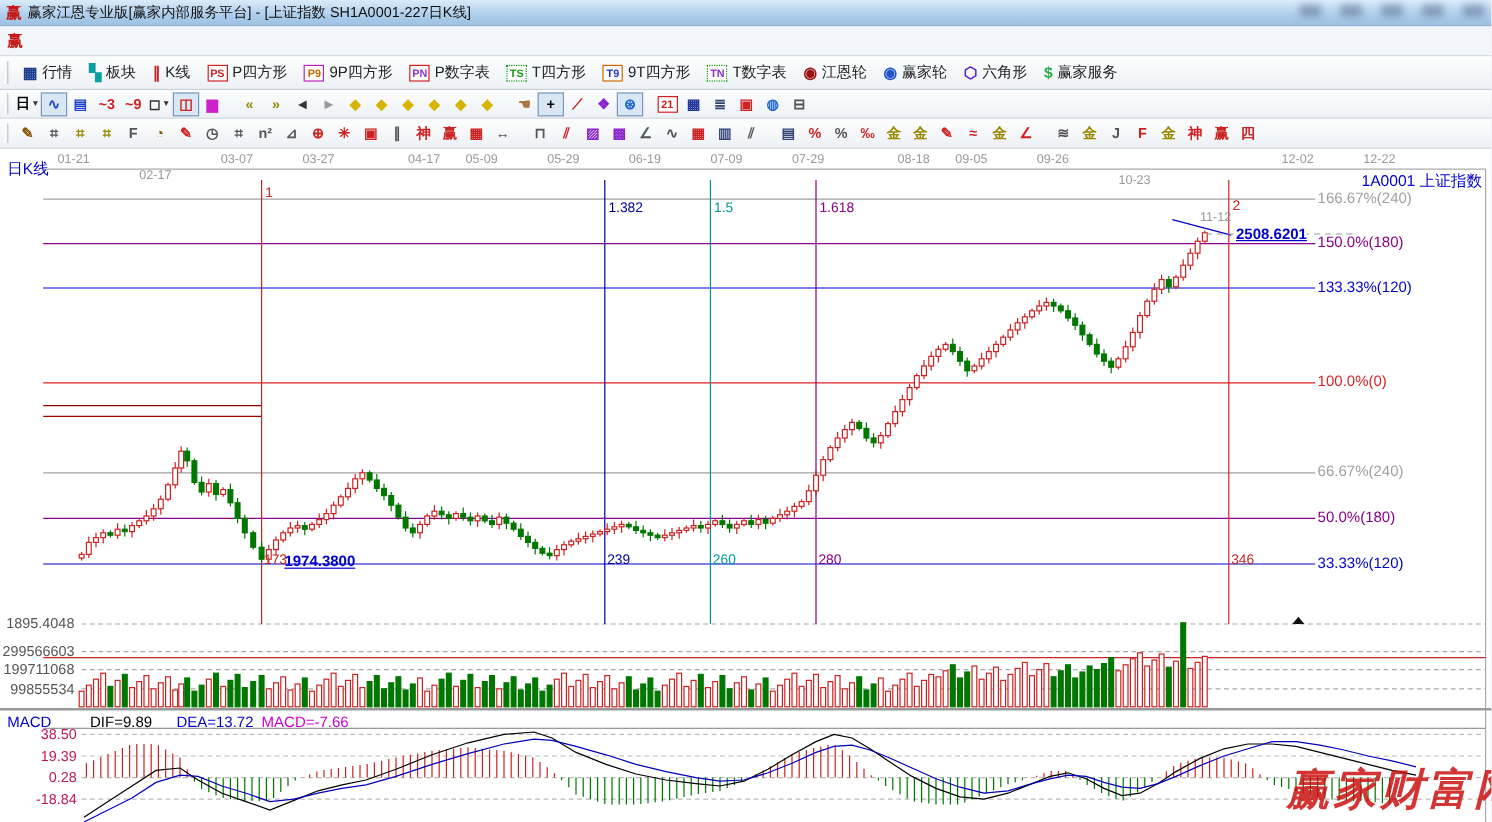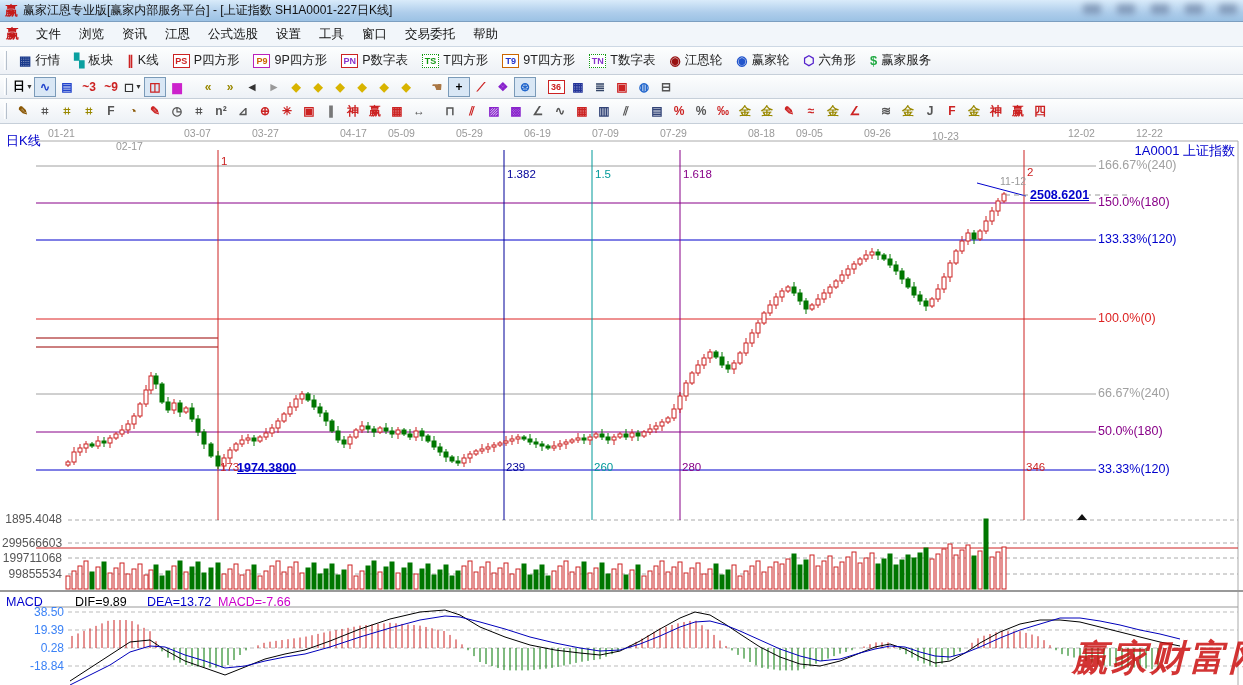--- a/index.html
+++ b/index.html
@@ -37,21 +37,21 @@
   
   #chart{position:absolute;left:0;top:124px;width:1243px;height:561px;background:#fff;}
   #chartsvg{position:absolute;left:0;top:0;}
   .abs{position:absolute;white-space:nowrap;}
   .date-label{font-size:10.5px;color:#999;width:40px;text-align:left;}
   .rlabel{font-size:12.5px;}
   .lscale{font-size:12px;color:#555;width:60px;text-align:right;}
   .vtop{font-size:11.5px;}
   .vbot{font-size:11.5px;}
   .bluetag{color:#0000cc;font-weight:bold;font-size:12.5px;text-decoration:underline;}
-  .macdscale{font-size:12px;color:#3b82f6;width:62px;text-align:right;}
+  .macdscale{font-size:12px;color:#be185d;width:62px;text-align:right;}
   .watermark{font-family:"Liberation Serif",serif;font-style:italic;font-weight:bold;
     font-size:36px;color:#cc1111;opacity:.85;letter-spacing:3px;}
   .tri{width:0;height:0;border-left:5px solid transparent;border-right:5px solid transparent;
     border-bottom:6px solid #111;}
 </style>
 </head>
 <body>
 
 <div id="app">
 
@@ -62,32 +62,20 @@
       <div class="blob"></div>
       <div class="blob"></div>
       <div class="blob"></div>
       <div class="blob"></div>
       <div class="blob"></div>
     </div>
   </div>
 
   <div class="menubar">
     <span class="logo">赢</span>
-    <div id="menu-items" style="display:flex;">
-        <span class="menu-item">文件</span>
-        <span class="menu-item">浏览</span>
-        <span class="menu-item">资讯</span>
-        <span class="menu-item">江恩</span>
-        <span class="menu-item">公式选股</span>
-        <span class="menu-item">设置</span>
-        <span class="menu-item">工具</span>
-        <span class="menu-item">窗口</span>
-        <span class="menu-item">交易委托</span>
-        <span class="menu-item">帮助</span>
-      </div>
   </div>
 
   <div class="tb tb1">
     <div class="grip"></div>
     <div id="tb1-items" style="display:flex;align-items:center;">
         <div class="tb1-item">
           <span class="glyph" style="color: rgb(26, 58, 140);">▦</span>
           <span>行情</span>
         </div>
         <div class="tb1-item">
@@ -212,21 +200,21 @@
           <span style="color: rgb(204, 34, 34);">⟋</span>
         </div>
         <div class="tb-icon">
           <span style="color: rgb(136, 34, 204);">❖</span>
         </div>
         <div class="tb-icon sel">
           <span style="color: rgb(34, 102, 204);">⊛</span>
         </div>
         <div class="sep"></div>
         <div class="tb-icon">
-          <span class="chip" style="border: 1px solid rgb(204, 34, 34); color: rgb(204, 34, 34);">36</span>
+          <span class="chip" style="border: 1px solid rgb(204, 34, 34); color: rgb(204, 34, 34);">21</span>
         </div>
         <div class="tb-icon">
           <span style="color: rgb(34, 51, 153);">▦</span>
         </div>
         <div class="tb-icon">
           <span style="color: rgb(51, 68, 102);">≣</span>
         </div>
         <div class="tb-icon">
           <span style="color: rgb(204, 34, 34);">▣</span>
         </div>
@@ -1080,21 +1068,21 @@
         <div class="abs date-label" style="left: 252px; top: 3px;">03-27</div>
         <div class="abs date-label" style="left: 320px; top: 3px; margin-left: 20px;">04-17</div>
         <div class="abs date-label" style="left: 388px; top: 3px;">05-09</div>
         <div class="abs date-label" style="left: 456px; top: 3px;">05-29</div>
         <div class="abs date-label" style="left: 524px; top: 3px;">06-19</div>
         <div class="abs date-label" style="left: 592px; top: 3px;">07-09</div>
         <div class="abs date-label" style="left: 660px; top: 3px;">07-29</div>
         <div class="abs date-label" style="left: 728px; top: 3px; margin-left: 20px;">08-18</div>
         <div class="abs date-label" style="left: 796px; top: 3px;">09-05</div>
         <div class="abs date-label" style="left: 864px; top: 3px;">09-26</div>
-        <div class="abs date-label" style="left: 932px; top: 6px;">10-23</div>
+        <div class="abs date-label" style="left: 932px; top: 20px;">10-23</div>
         <div class="abs date-label" style="left: 1000px; top: 3px; margin-top: 48px;">11-12</div>
         <div class="abs date-label" style="left: 1068px; top: 3px;">12-02</div>
         <div class="abs date-label" style="left: 1136px; top: 3px;">12-22</div>
       </div>
     <div id="overlay-labels">
         <div class="abs rlabel" style="left: 1098px; top: 34px; color: rgb(160, 160, 160);">166.67%(240)</div>
         <div class="abs rlabel" style="left: 1098px; top: 71px; color: rgb(136, 0, 136);">150.0%(180)</div>
         <div class="abs rlabel" style="left: 1098px; top: 108px; color: rgb(0, 0, 204);">133.33%(120)</div>
         <div class="abs rlabel" style="left: 1098px; top: 187px; color: rgb(221, 34, 34);">100.0%(0)</div>
         <div class="abs rlabel" style="left: 1098px; top: 262px; color: rgb(160, 160, 160);">66.67%(240)</div>

